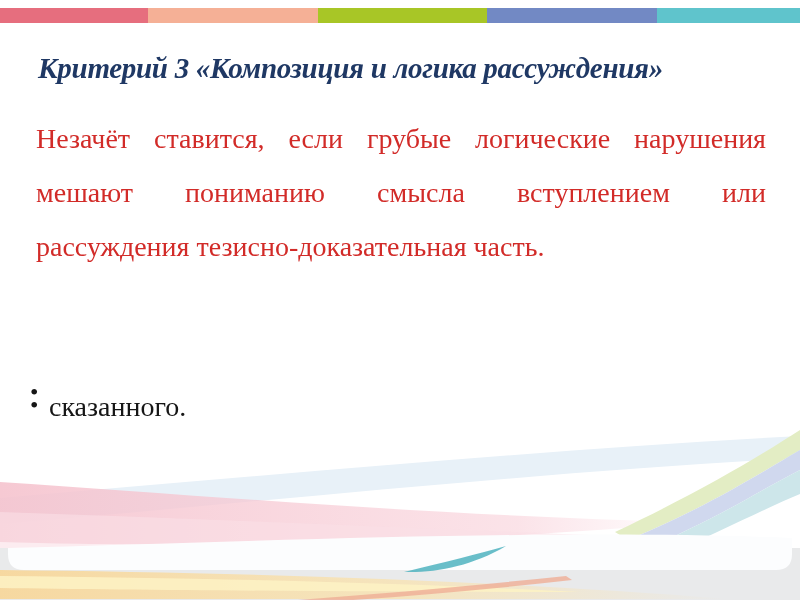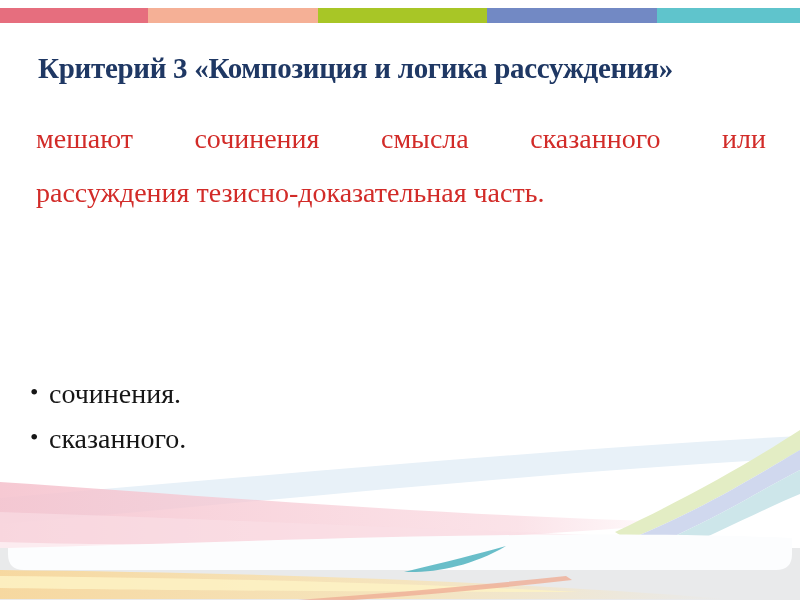--- a/index.html
+++ b/index.html
@@ -7,21 +7,21 @@
   .slide{position:relative;width:800px;height:600px;background:#ffffff;overflow:hidden;}
 
   
   .topbar{position:absolute;top:8px;left:0;width:800px;height:15px;display:flex;}
   .topbar .seg{height:100%;}
   .seg.s1{width:148px;} .seg.s2{width:170px;} .seg.s3{width:169px;}
   .seg.s4{width:170px;} .seg.s5{width:143px;}
 
   
   .title{position:absolute;top:50px;left:38px;right:26px;
-         font-size:29px;font-weight:bold;line-height:36px;letter-spacing:-0.3px;}
+         font-size:29px;font-weight:bold;line-height:36px;letter-spacing:-0.3px;font-style:italic;}
   .warning{position:absolute;top:112px;left:36px;right:34px;font-size:28px;}
   .warning .line{height:54px;line-height:54px;white-space:nowrap;}
   .warning .line.jline{white-space:normal;}
   .jline{text-align:justify;text-align-last:justify;}
   .subheading{position:absolute;top:331px;left:38px;
               font-size:28px;font-weight:bold;line-height:34px;}
   .bullets{position:absolute;top:378px;left:30px;right:34px;font-size:28px;line-height:32px;}
   .bullet{position:relative;padding-left:19px;margin-bottom:13px;}
   .bullet .dot{position:absolute;left:0;top:-2px;font-size:24px;}
 
@@ -64,29 +64,29 @@
     <path d="M8,128 C240,122 560,108 792,118 L792,134 Q792,150 776,150 L24,150 Q8,150 8,134 Z" fill="#fcfdfe"></path>
     <path fill="url(#gy)" d="M0,150 C260,153 480,160 730,179 L0,179 Z"></path>
     <path fill="#fdf2c4" opacity="0.85" d="M0,156 C220,158 400,163 580,172 C380,172 150,170 0,168 Z"></path>
     <path opacity="0.8" d="M298,180 C390,173 480,165 566,156 L572,160 C484,170 392,178 306,183 Z" fill="#efae96"></path>
     <path opacity="0.85" d="M404,152 C446,142 478,134 506,126 C472,146 436,153 404,152 Z" fill="#4fb3bf"></path>
   </svg>
 
   <div class="title" style="color: rgb(31, 56, 100);">Критерий 3 «Композиция и логика рассуждения»</div>
 
   <div class="warning" style="color: rgb(210, 43, 40);">
-    <div class="line jline">мешают сочинения смысла сказанного или</div>
+    <div class="line jline">Незачёт ставится, если грубые логические нарушения</div>
+    <div class="line jline">мешают пониманию смысла вступлением или</div>
     <div class="line">рассуждения тезисно-доказательная часть.</div>
   </div>
 
 
   <div class="bullets" style="color: rgb(22, 22, 22);">
     <div class="bullet">
       <span class="dot">•</span>
-      <div class="line">сочинения.</div>
     </div>
     <div class="bullet">
       <span class="dot">•</span>
       <div class="line">сказанного.</div>
     </div>
   </div>
 
 </div>
 
 </body></html>

